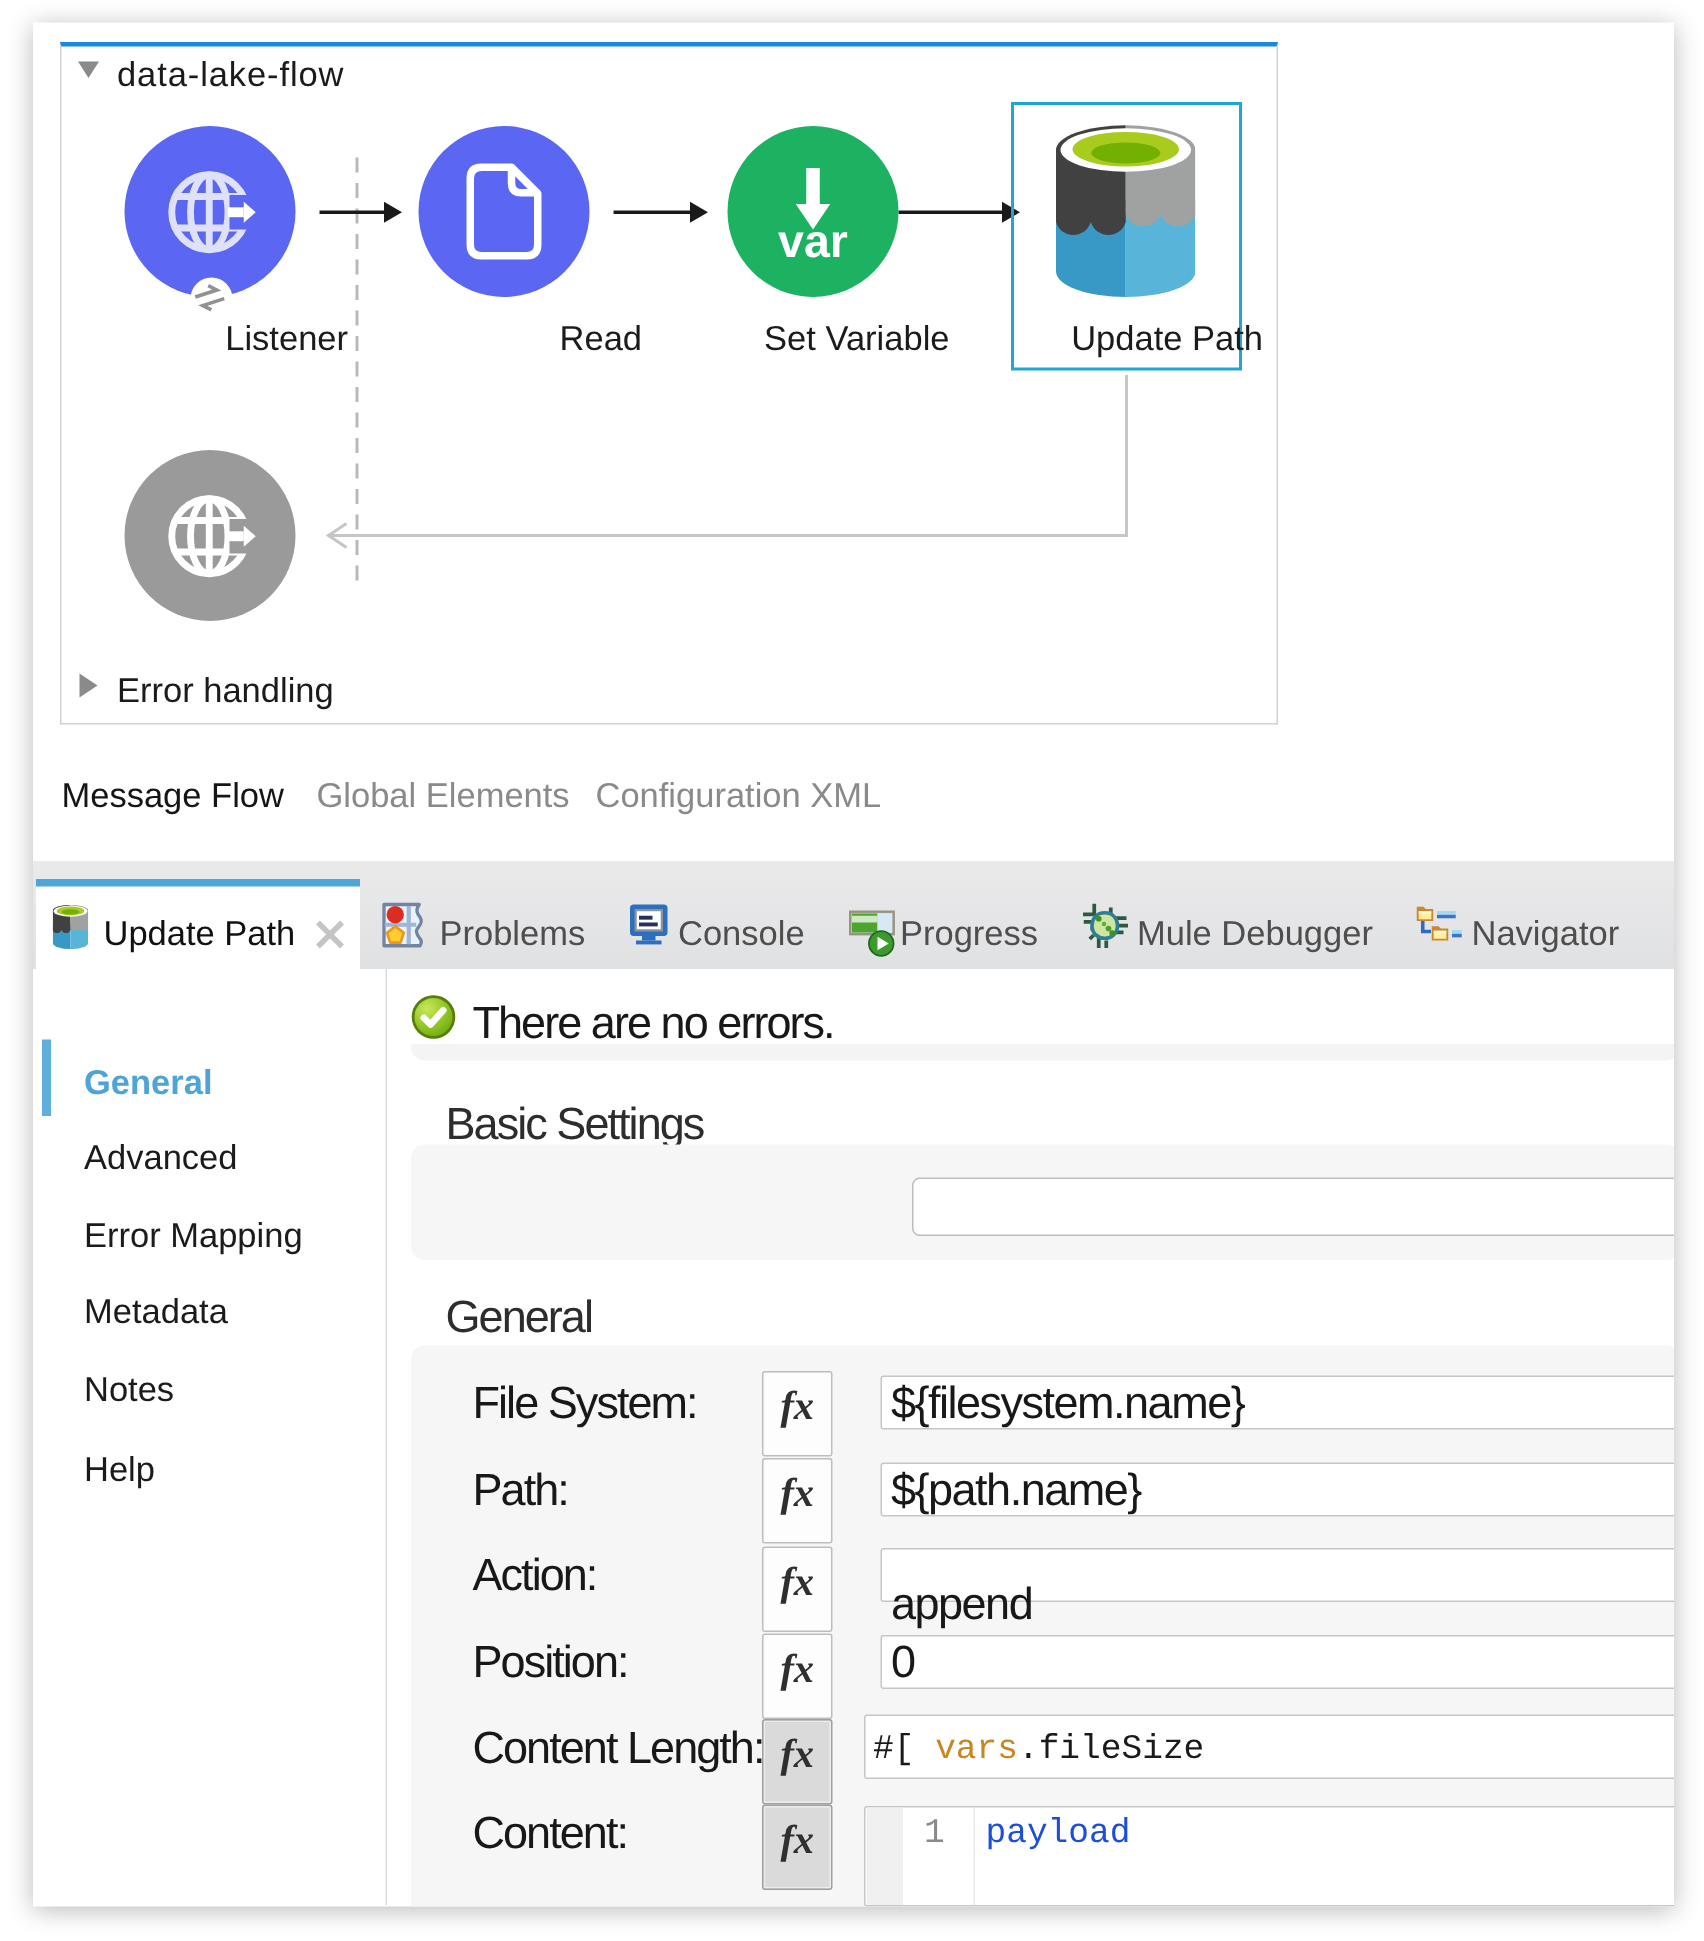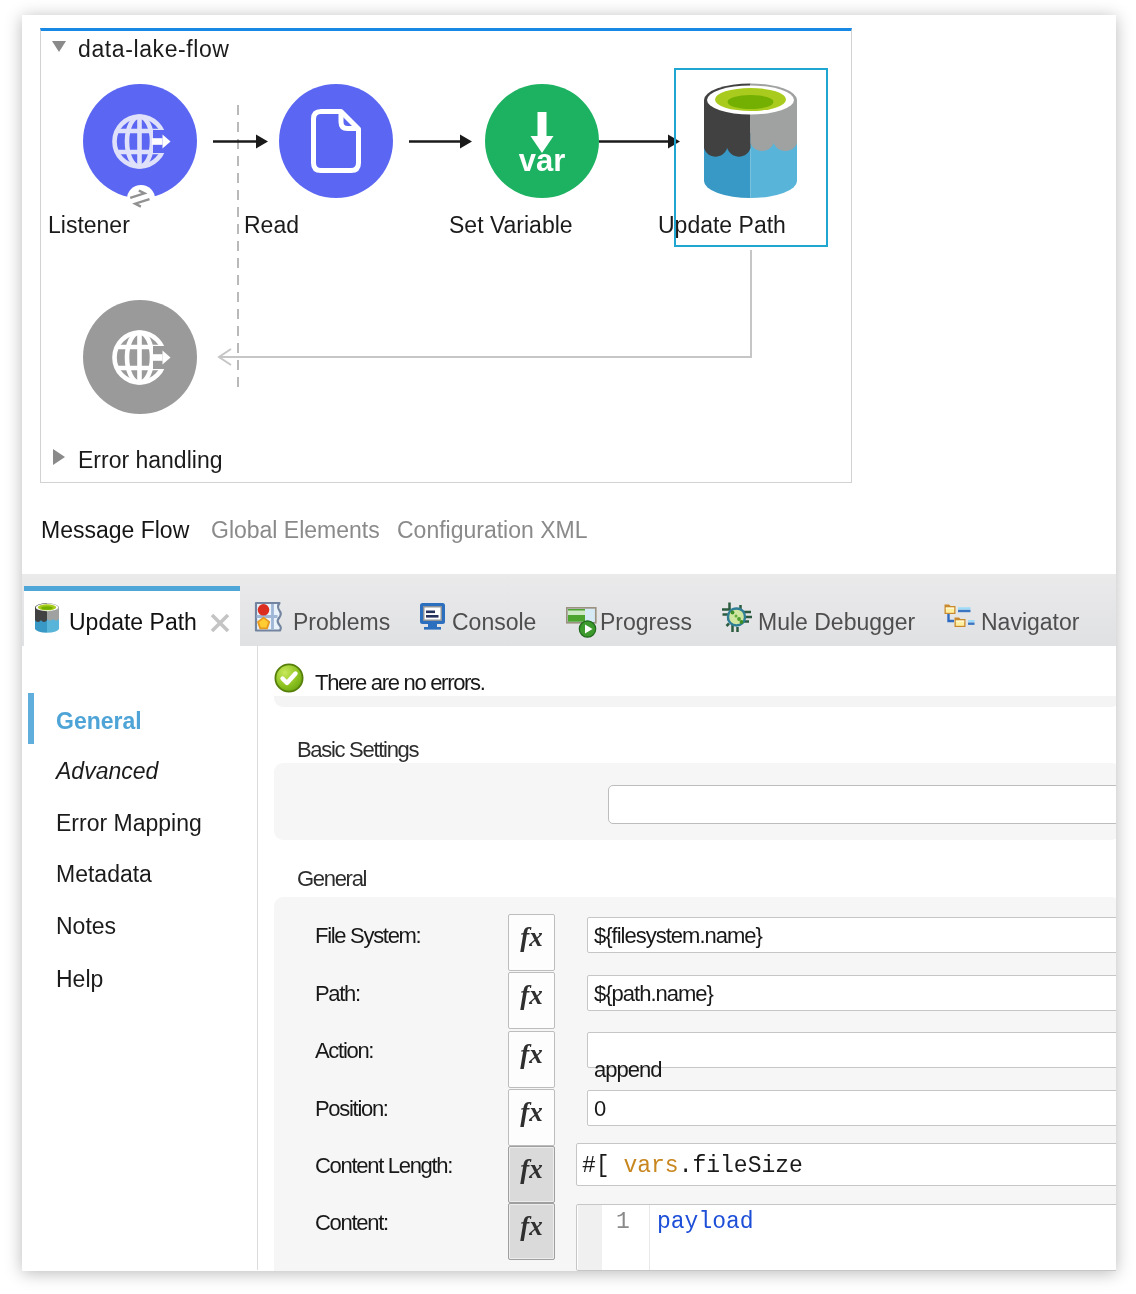--- a/index.html
+++ b/index.html
@@ -6,23 +6,23 @@
   body{width:1136px;height:1294px;position:relative;overflow:hidden;
        font-family:"Liberation Sans",sans-serif;-webkit-font-smoothing:antialiased;}
   .abs{position:absolute;}
   #win{position:absolute;left:22px;top:15px;width:1094px;height:1256px;background:#fff;
        box-shadow:0 2px 16px rgba(0,0,0,0.28);overflow:hidden;}
   
   #canvas{position:absolute;left:18px;top:13px;width:812px;height:455px;
           border:1px solid #D2D2D2;border-top:3px solid #1789E5;box-sizing:border-box;background:#fff;}
   .ctext{position:absolute;font-size:23px;color:#1B1B1B;white-space:nowrap;line-height:28px;}
   .node{position:absolute;width:114px;height:114px;border-radius:50%;}
-  .nlabel{position:absolute;font-size:23px;color:#1B1B1B;white-space:nowrap;line-height:28px;text-align:left;}
+  .nlabel{position:absolute;font-size:23px;color:#1B1B1B;white-space:nowrap;line-height:28px;text-align:right;}
   .tabtxt{position:absolute;font-size:23px;color:#4E4E4E;white-space:nowrap;line-height:28px;}
-  .ptext{position:absolute;font-size:22px;color:#181818;letter-spacing:-1.3px;white-space:nowrap;line-height:31px;}
+  .ptext{position:absolute;font-size:30px;color:#181818;letter-spacing:-1.3px;white-space:nowrap;line-height:31px;}
   .sideitem{position:absolute;left:34px;font-size:23px;color:#1B1B1B;white-space:nowrap;line-height:28px;}
   .inputbox{position:absolute;background:#fff;border:1px solid #C6C6C6;box-sizing:border-box;border-radius:2px;}
   .fxbtn{position:absolute;left:486px;width:47px;height:57px;background:#FDFDFD;border:1px solid #BDBDBD;
          box-sizing:border-box;border-radius:2px;text-align:center;}
   .fxbtn.on{background:#DADADA;border:1px solid #9F9F9F;box-shadow:inset 0 0 0 1px #EDEDED;}
   .fxbtn span{font-family:"Liberation Serif",serif;font-style:italic;font-weight:bold;
               font-size:27px;color:#2F2F2F;line-height:44px;}
   .mono{font-family:"Liberation Mono",monospace;font-size:23px;}
 </style>
 </head>
@@ -210,21 +210,21 @@
   <path d="M13.8 19.5 H22.2 V24.8 H13.8 Z" fill="#FFEF9E"></path>
   <path d="M13.8 19.5 H22.2 V21.2 H13.8 Z" fill="#FFF8D0"></path>
   <rect x="26" y="19" width="6.5" height="2.2" fill="#9ADCF9"></rect>
   <rect x="26" y="21.5" width="6.5" height="2.4" fill="#3B76C4"></rect>
 </svg>
 <div class="tabtxt" style="left:959px;top:593px;">Navigator</div>
 
 <div class="abs" style="left:235px;top:631px;width:1px;height:624px;background:#DCDCDC;"></div>
 <div class="abs" style="left:6px;top:678px;width:6px;height:51px;background:#5FAEDC;"></div>
 <div class="sideitem" style="top:692px;color:#4EA4D6;font-weight:bold;">General</div>
-<div class="sideitem" style="top:742px;font-style:italic;">Advanced</div>
+<div class="sideitem" style="top:742px;">Advanced</div>
 <div class="sideitem" style="top:794px;">Error Mapping</div>
 <div class="sideitem" style="top:845px;">Metadata</div>
 <div class="sideitem" style="top:897px;">Notes</div>
 <div class="sideitem" style="top:950px;">Help</div>
 
 <svg class="abs" style="left:252px;top:648px;" width="30" height="30" viewBox="0 0 30 30">
   <defs>
     <radialGradient id="gg" cx="0.35" cy="0.3" r="0.9">
       <stop offset="0" stop-color="#C8E85A"></stop>
           <stop offset="0.55" stop-color="#8CC221"></stop>

